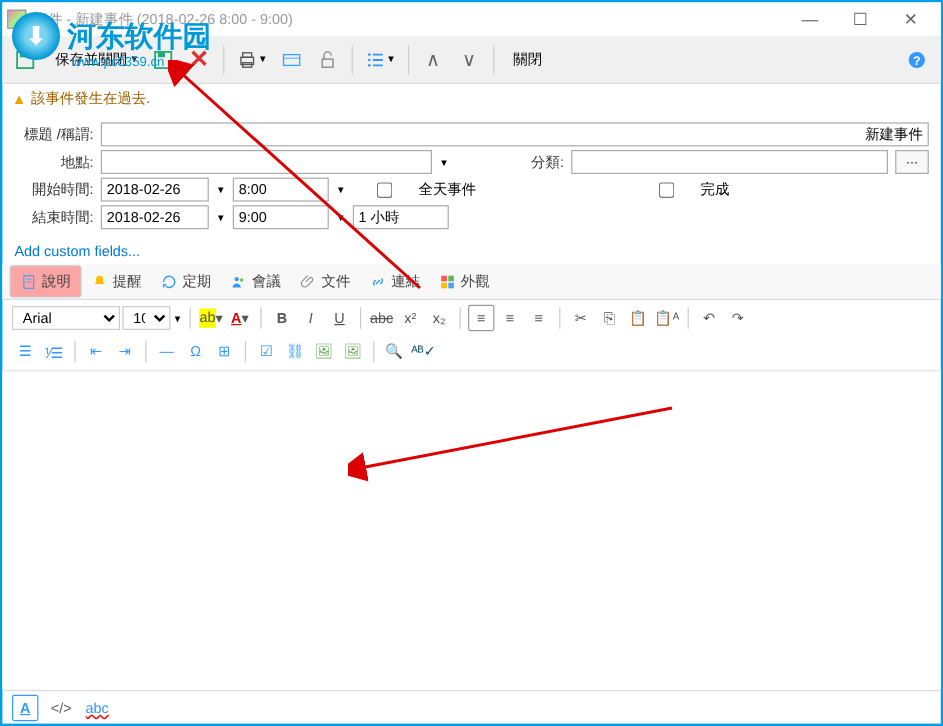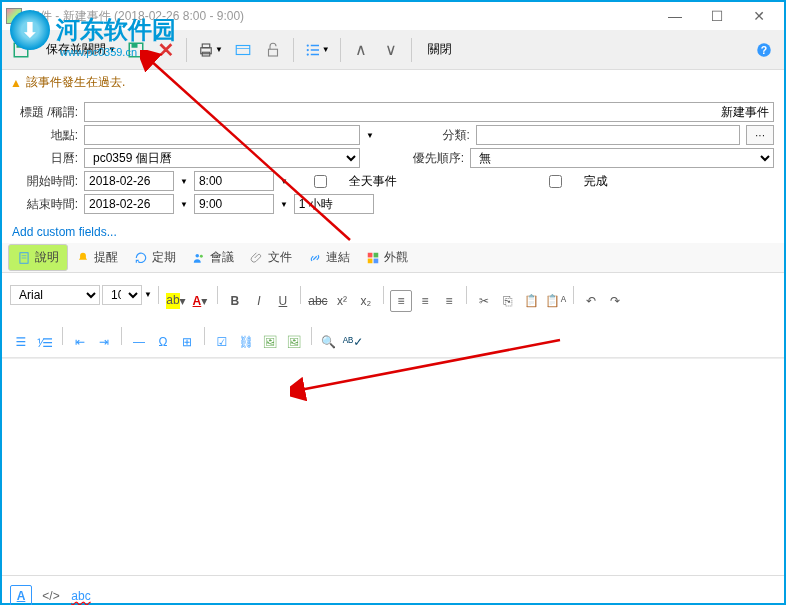--- a/index.html
+++ b/index.html
@@ -22,23 +22,23 @@
 .title-input { flex: 1; text-align: right; }
 .loc-input { width: 276px; }
 .cal-sel { width: 276px; }
 .short { width: 90px; }
 .tiny { width: 80px; }
 .dotbtn { width: 28px; height: 20px; border: 1px solid #aaa; background: #f8f8f8; font-size: 10px; text-align: center; }
 .chk { display: flex; gap: 22px; font-size: 12px; margin-left: 20px; }
 .link { color: #0078d7; padding: 4px 10px; font-size: 12px; }
 .tabs { height: 30px; background: #f8f8f8; border-bottom: 1px solid #ddd; display: flex; align-items: center; padding: 0 6px; gap: 0; }
 .tab { display: flex; align-items: center; gap: 4px; padding: 4px 8px; font-size: 12px; color: #444; border-radius: 3px; }
-.tab.active { background: #bef264; border: 1px solid #ccc; }
+.tab.active { background: #fca5a5; border: 1px solid #ccc; }
 .editor-tb { padding: 4px 8px; border-bottom: 1px solid #e5e5e5; display: flex; flex-wrap: wrap; align-items: center; gap: 2px; }
-.ebtn { min-width: 22px; height: 22px; display: flex; align-items: center; justify-content: center; font-size: 12px; border-radius: 2px; color: #555; margin-top: 13px; }
+.ebtn { min-width: 22px; height: 22px; display: flex; align-items: center; justify-content: center; font-size: 12px; border-radius: 2px; color: #555; }
 .font-sel { width: 90px; height: 20px; border: 1px solid #ccc; font-size: 12px; }
 .size-sel { width: 40px; height: 20px; border: 1px solid #ccc; font-size: 12px; }
 .editor { flex: 1; background: #fff; position: relative; border-top: 1px solid #eee; }
 .footer { height: 28px; border-top: 1px solid #ddd; display: flex; align-items: center; padding: 0 8px; gap: 8px; }
 .wm { position: absolute; top: 10px; left: 10px; display: flex; align-items: center; gap: 6px; z-index: 100; pointer-events: none; }
 .wm .logo { width: 40px; height: 40px; border-radius: 20px; background: radial-gradient(circle,#7ad4f0 30%,#0099d8 70%); display: flex; align-items: center; justify-content: center; color: #fff; font-weight: bold; font-size: 20px; }
 .wm .txt { color: #0099d8; font-size: 24px; font-weight: bold; }
 .wm .url { position: absolute; top: 36px; left: 50px; color: #0099d8; font-size: 11px; }
 .arrow { position: absolute; z-index: 50; pointer-events: none; }
 svg.icon { width: 18px; height: 18px; }
@@ -135,27 +135,20 @@
       <input type="text" class="title-input" value="新建事件" style="">
     </div>
     <div class="row">
       <div class="lbl">地點:</div>
       <input type="text" class="loc-input" style="flex: 0 0 276px;">
       <span style="font-size:8px">▼</span>
       <div style="width:30px"></div>
       <div class="lbl" style="width:54px">分類:</div>
       <input type="text" style="flex: 1 1 0%;">
       <button class="dotbtn">···</button>
-    </div>
-    <div class="row">
-      <div class="lbl">日曆:</div>
-      <select class="cal-sel"><option>pc0359 個日曆</option></select>
-      <div style="width:38px"></div>
-      <div class="lbl" style="width:54px">優先順序:</div>
-      <select class="prio-sel" style="flex:1"><option>無</option></select>
     </div>
     <div class="row">
       <div class="lbl">開始時間:</div>
       <input type="text" class="short" value="2018-02-26" style="">
       <span style="font-size:8px">▼</span>
       <input type="text" class="tiny" value="8:00" style="">
       <span style="font-size:8px">▼</span>
       <label class="chk">
           <input type="checkbox" style="">
           <span>全天事件</span>

